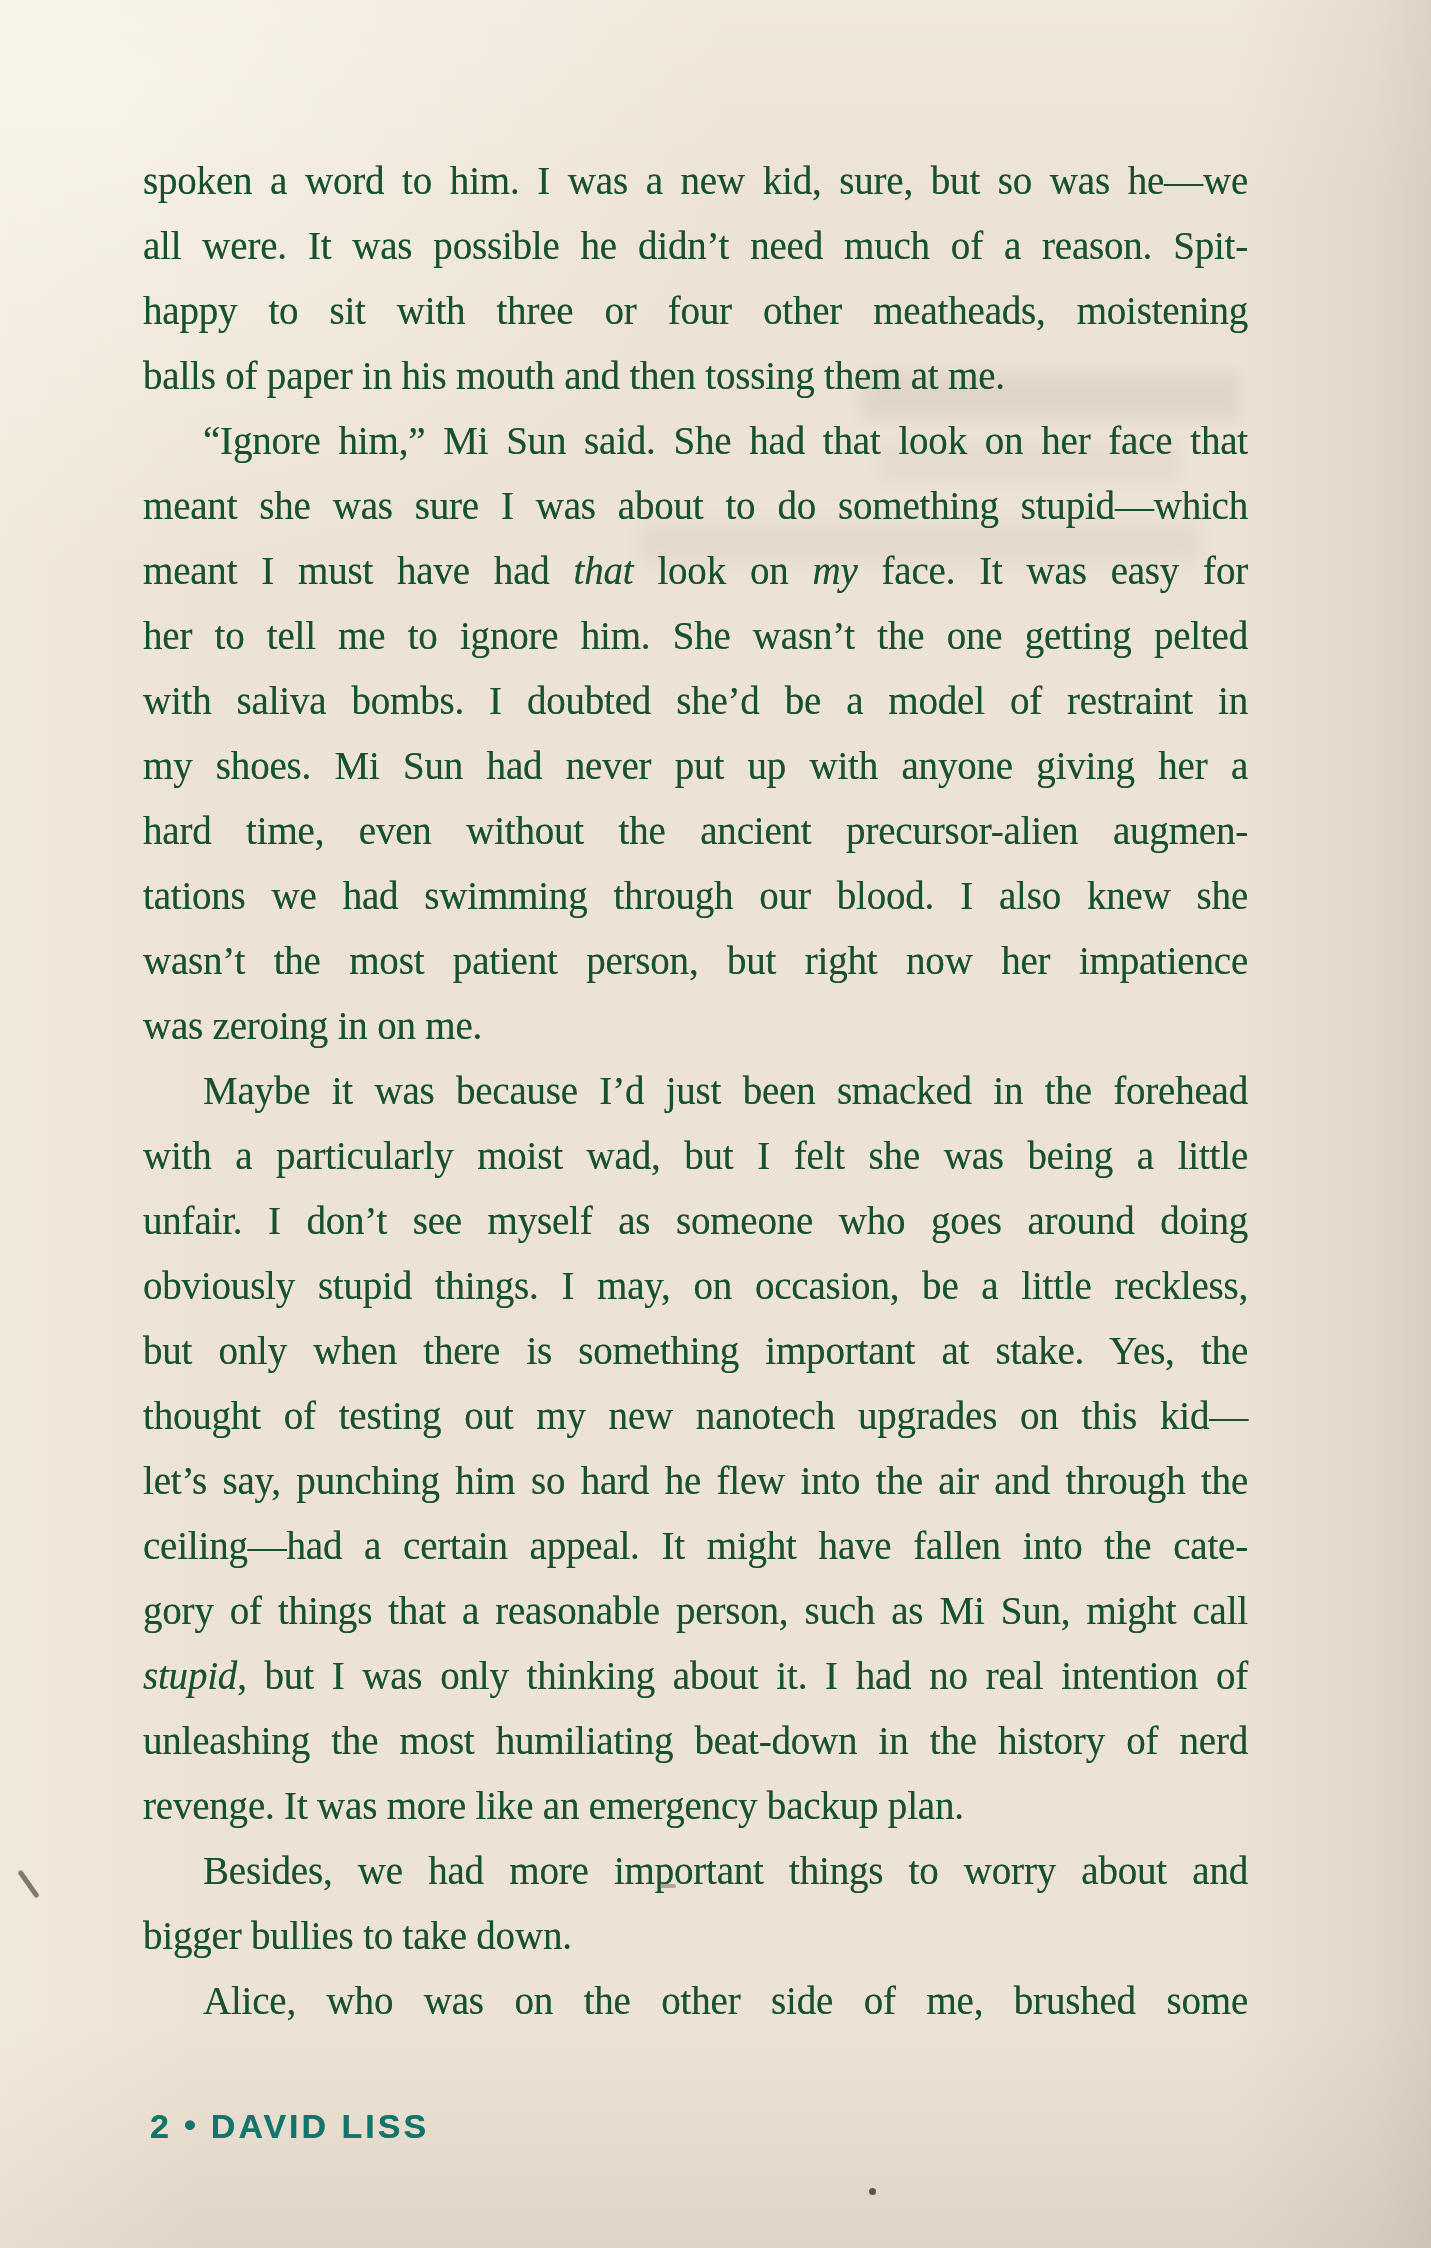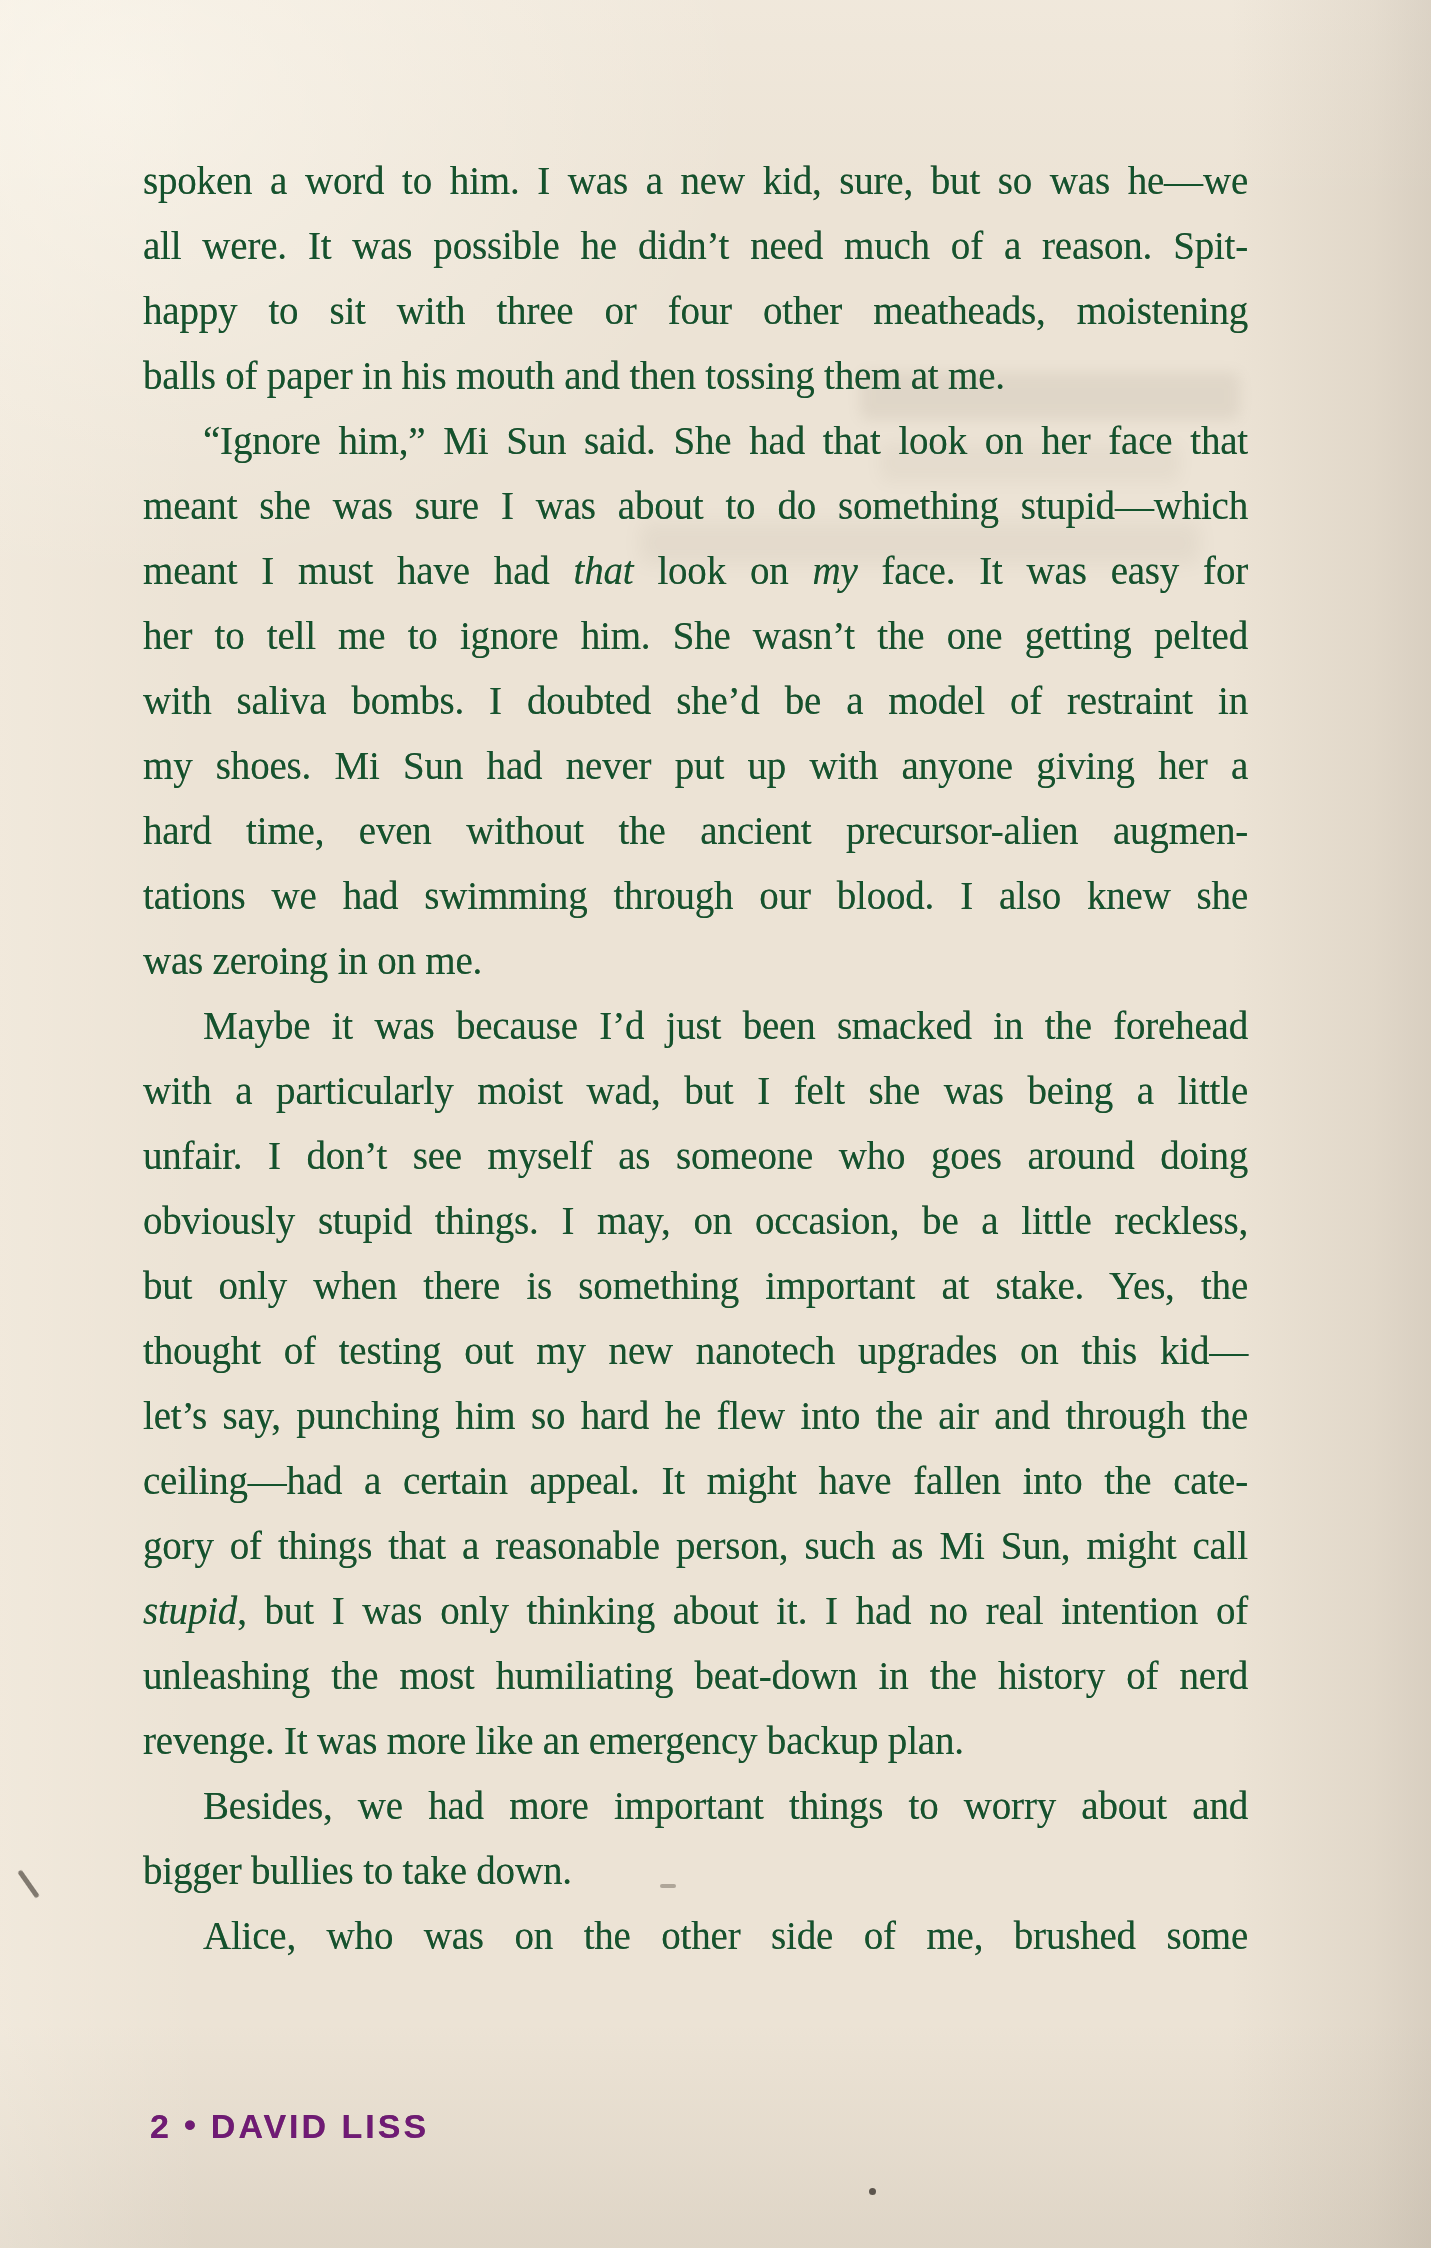--- a/index.html
+++ b/index.html
@@ -19,21 +19,21 @@
   .line.indent{padding-left:60px;}
   .line-inner{
     display:inline-block; white-space:nowrap; font-size:39px;
     letter-spacing:-0.2px;
     text-shadow:0 0 0.5px rgba(33,30,26,0.55);
   }
   .line-inner i{font-style:italic;}
   .page-footer{
     position:absolute; left:150px; top:2106px; height:40px; line-height:40px;
     font-family:"Liberation Sans", sans-serif; font-weight:700; font-size:34px;
-    color:#701a75; letter-spacing:3px;
+    color:#0f766e; letter-spacing:3px;
     text-shadow:0 0 0.6px rgba(45,42,36,0.6);
   }
   .page-footer .sep{margin:0 12px; position:relative; top:-2px;}
   .ghost{position:absolute; background:#786c5a; border-radius:8px; pointer-events:none;}
   .ghost.g1{left:860px; top:372px; width:380px; height:48px; opacity:0.10; filter:blur(7px);}
   .ghost.g2{left:880px; top:444px; width:300px; height:38px; opacity:0.06; filter:blur(8px);}
   .ghost.g3{left:640px; top:522px; width:560px; height:42px; opacity:0.07; filter:blur(9px);}
   .mark-slash{
     position:absolute; left:26px; top:1868px; width:5px; height:32px;
     background:#5b544b; border-radius:3px; transform:rotate(-35deg);
@@ -61,20 +61,21 @@
     <div class="line"><span class="line-inner" style="word-spacing: 21.5573px;">happy to sit with three or four other meatheads, moistening</span></div>
     <div class="line"><span class="line-inner">balls of paper in his mouth and then tossing them at me.</span></div>
     <div class="line indent"><span class="line-inner" style="word-spacing: 8.3138px;">“Ignore him,” Mi Sun said. She had that look on her face that</span></div>
     <div class="line"><span class="line-inner" style="word-spacing: 12.4609px;">meant she was sure I was about to do something stupid—which</span></div>
     <div class="line"><span class="line-inner" style="word-spacing: 14.4279px;">meant I must have had <i>that</i> look on <i>my</i> face. It was easy for</span></div>
     <div class="line"><span class="line-inner" style="word-spacing: 12.7734px;">her to tell me to ignore him. She wasn’t the one getting pelted</span></div>
     <div class="line"><span class="line-inner" style="word-spacing: 15.5057px;">with saliva bombs. I doubted she’d be a model of restraint in</span></div>
     <div class="line"><span class="line-inner" style="word-spacing: 13.888px;">my shoes. Mi Sun had never put up with anyone giving her a</span></div>
     <div class="line"><span class="line-inner" style="word-spacing: 25.0625px;">hard time, even without the ancient precursor-alien augmen-</span></div>
     <div class="line"><span class="line-inner" style="word-spacing: 16.4469px;">tations we had swimming through our blood. I also knew she</span></div>
+    <div class="line"><span class="line-inner" style="word-spacing: 19.0104px;">wasn’t the most patient person, but right now her impatience</span></div>
     <div class="line"><span class="line-inner">was zeroing in on me.</span></div>
     <div class="line indent"><span class="line-inner" style="word-spacing: 11.8781px;">Maybe it was because I’d just been smacked in the forehead</span></div>
     <div class="line"><span class="line-inner" style="word-spacing: 14.1771px;">with a particularly moist wad, but I felt she was being a little</span></div>
     <div class="line"><span class="line-inner" style="word-spacing: 16.1125px;">unfair. I don’t see myself as someone who goes around doing</span></div>
     <div class="line"><span class="line-inner" style="word-spacing: 13.2891px; font-family: Liberation Serif, serif;">obviously stupid things. I may, on occasion, be a little reckless,</span></div>
     <div class="line"><span class="line-inner" style="word-spacing: 16.7234px;">but only when there is something important at stake. Yes, the</span></div>
     <div class="line"><span class="line-inner" style="word-spacing: 13.3453px; text-align: center;">thought of testing out my new nanotech upgrades on this kid—</span></div>
     <div class="line"><span class="line-inner" style="word-spacing: 5.92428px;">let’s say, punching him so hard he flew into the air and through the</span></div>
     <div class="line"><span class="line-inner" style="word-spacing: 12.2844px;">ceiling—had a certain appeal. It might have fallen into the cate-</span></div>
     <div class="line"><span class="line-inner" style="word-spacing: 6.54948px;">gory of things that a reasonable person, such as Mi Sun, might call</span></div>

